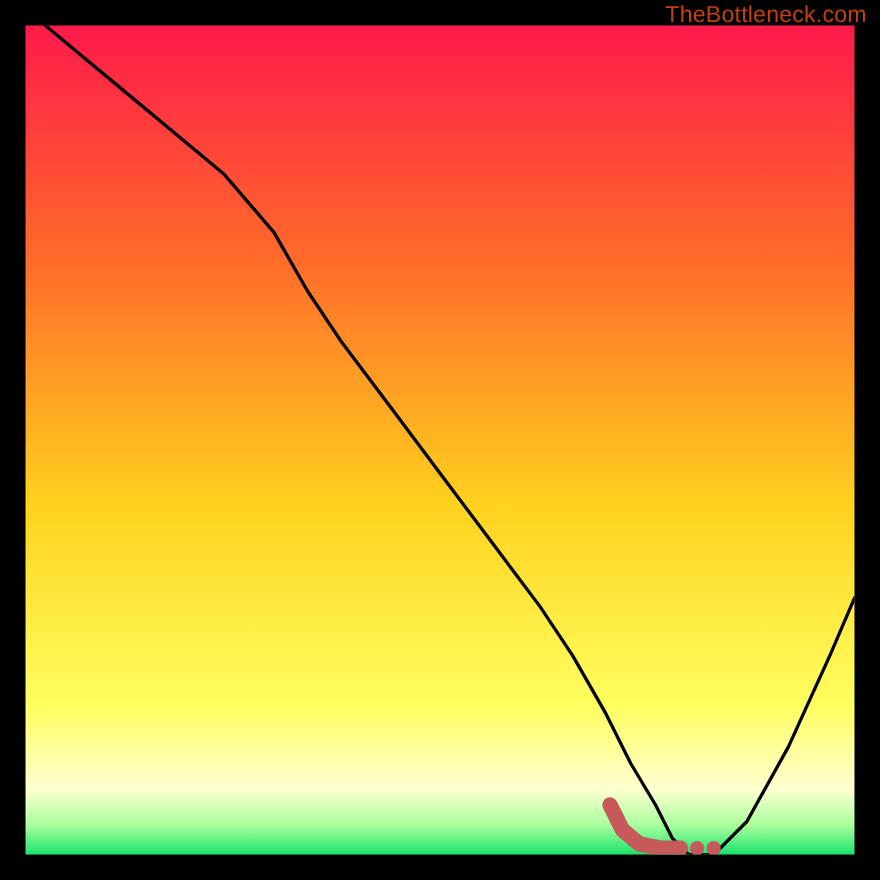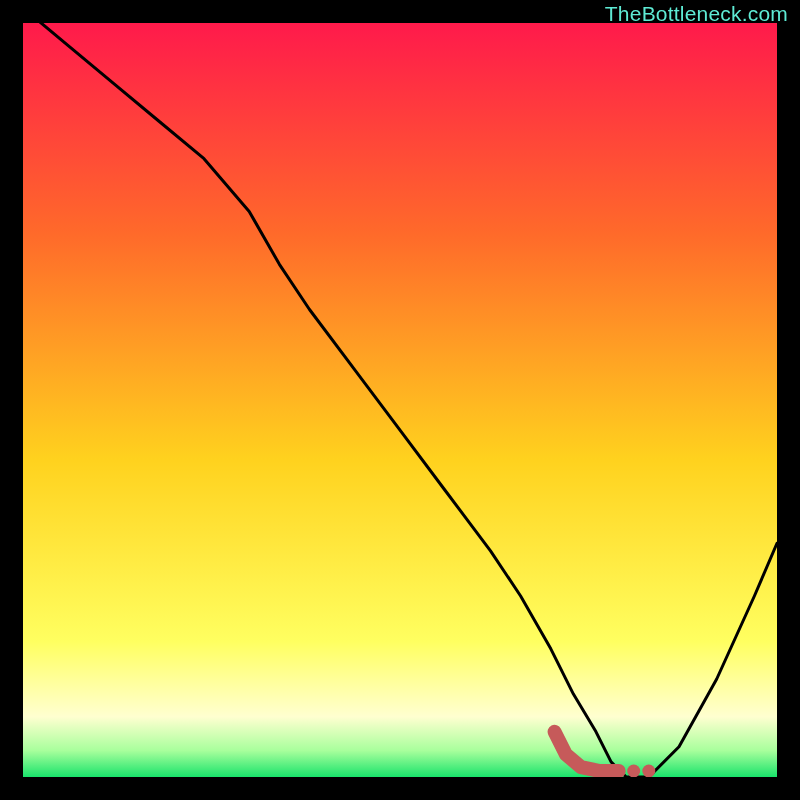--- a/index.html
+++ b/index.html
@@ -16,21 +16,21 @@
     left: 23px;
     top: 23px;
     width: 754px;
     height: 754px;
     background: #000;
   }
   .watermark {
     position: absolute;
     top: 2px;
     right: 12px;
-    color: #5eead4;
+    color: #c2410c;
     font-size: 21px;
     font-weight: 500;
     letter-spacing: 0.2px;
     user-select: none;
   }
   svg {
     position: absolute;
     left: 23px;
     top: 23px;
     width: 754px;

